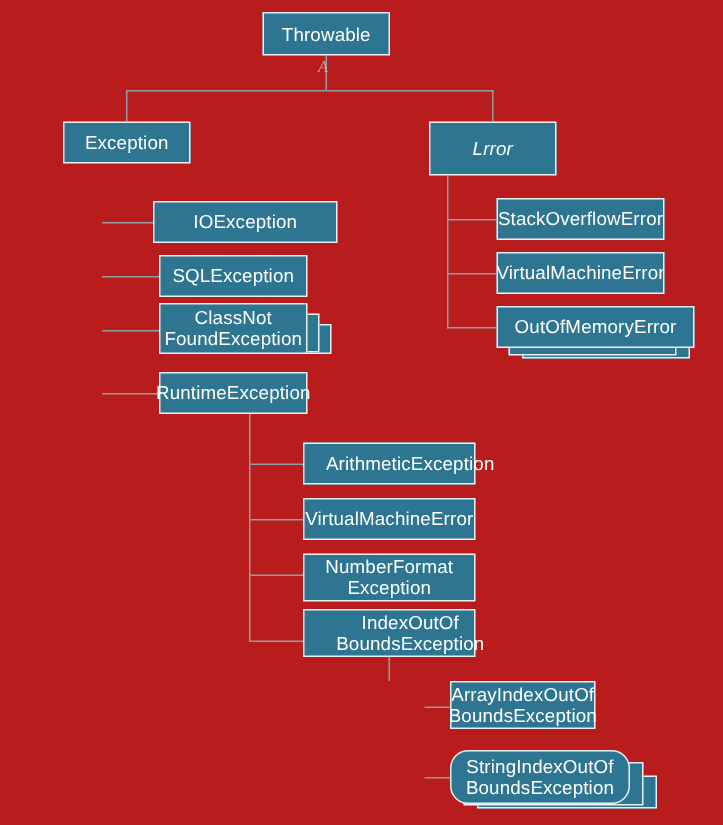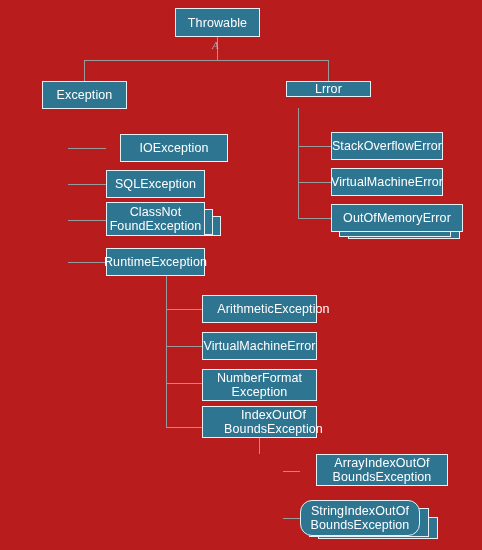--- a/index.html
+++ b/index.html
@@ -90,23 +90,23 @@
 
   <div class="line v" style="left:259px;top:438px;height:16px;"></div>
   <div class="line h" style="left:283px;top:471px;width:17px;"></div>
   <div class="line h" style="left:283px;top:518px;width:17px;"></div>
 
   <div class="node" style="left:175px;top:8px;width:85px;height:29px;">Throwable</div>
   <div class="abstract-mark" style="left:212px;top:40px;">A</div>
 
   <div class="node" style="left:42px;top:81px;width:85px;height:28px;">Exception</div>
 
-  <div class="node" style="left:286px;top:81px;width:85px;height:16px;">Lrror</div>
+  <div class="node" style="left:286px;top:81px;width:85px;height:36px;font-style:italic;">Lrror</div>
 
-  <div class="node" style="left:120px;top:134px;width:108px;height:28px;">IOException</div>
+  <div class="node" style="left:102px;top:134px;width:123px;height:28px;">IOException</div>
 
   <div class="node" style="left:106px;top:170px;width:99px;height:28px;">SQLException</div>
 
   <div class="stack" style="left:106px;top:202px;width:130px;height:40px;">
     <div class="sheet" style="left:16px;top:14px;width:99px;height:20px;"></div>
     <div class="sheet" style="left:8px;top:7px;width:99px;height:26px;"></div>
   </div>
   <div class="node" style="left:106px;top:202px;width:99px;height:34px;">ClassNot
 FoundException</div>
 
@@ -115,21 +115,21 @@
   <div class="node" style="left:202px;top:295px;width:115px;height:28px;padding-left:32px;">ArithmeticException</div>
 
   <div class="node" style="left:202px;top:332px;width:115px;height:28px;">VirtualMachineError</div>
 
   <div class="node" style="left:202px;top:369px;width:115px;height:32px;">NumberFormat
 Exception</div>
 
   <div class="node" style="left:202px;top:406px;width:115px;height:32px;padding-left:32px;">IndexOutOf
 BoundsException</div>
 
-  <div class="node" style="left:316px;top:454px;width:132px;height:32px;">ArrayIndexOutOf
+  <div class="node" style="left:300px;top:454px;width:97px;height:32px;">ArrayIndexOutOf
 BoundsException</div>
 
   <div class="stack" style="left:300px;top:500px;width:150px;height:45px;">
     <div class="sheet" style="left:18px;top:17px;width:120px;height:22px;"></div>
     <div class="sheet" style="left:9px;top:8px;width:120px;height:29px;"></div>
   </div>
   <div class="node" style="left:300px;top:500px;width:120px;height:36px;border-radius:12px;">StringIndexOutOf
 BoundsException</div>
 
   <div class="node" style="left:331px;top:132px;width:112px;height:28px;">StackOverflowError</div>

